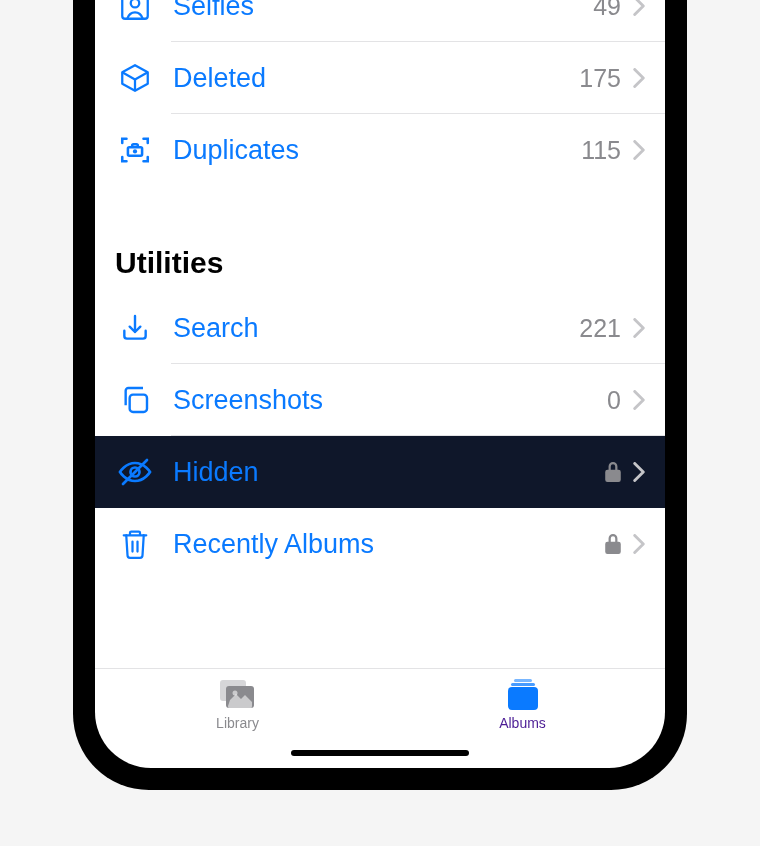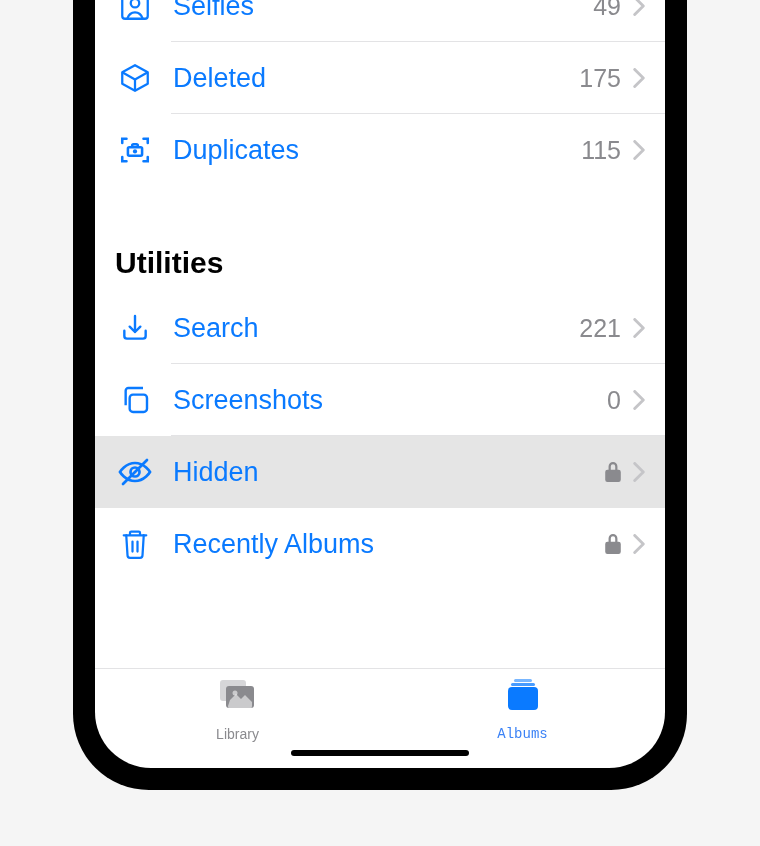--- a/index.html
+++ b/index.html
@@ -44,21 +44,21 @@
       overflow: hidden;
     }
     .list-row {
       display: flex;
       align-items: center;
       height: 72px;
       padding: 0 20px 0 20px;
       position: relative;
     }
     .list-row.highlighted {
-      background: #e5e5e5;
+      background: #0f172a;
       justify-content: space-between;
     }
     .row-icon {
       width: 40px;
       height: 40px;
       display: flex;
       align-items: center;
       justify-content: center;
       color: #0a7aff;
       flex-shrink: 0;
@@ -109,36 +109,36 @@
       display: flex;
       justify-content: space-around;
       align-items: flex-start;
       padding-top: 8px;
       position: relative;
     }
     .tab {
       display: flex;
       flex-direction: column;
       align-items: center;
-      gap: 13px;
+      gap: 2px;
       width: 100px;
     }
     .tab-icon {
       height: 36px;
       display: flex;
       align-items: center;
       justify-content: center;
     }
     .tab-label {
       font-size: 14px;
       font-weight: 500;
     }
     .tab.inactive .tab-label { color: #8a8a8e; }
     .tab.inactive .tab-icon { color: #8a8a8e; }
-    .tab.active .tab-label { color: #3b82f6; font-family: Liberation Mono, monospace; }
+    .tab.active .tab-label { color: #4c1d95; }
     .tab.active .tab-icon { color: #0a7aff; }
     .home-indicator {
       position: absolute;
       bottom: 12px;
       left: 50%;
       transform: translateX(-50%);
       width: 178px;
       height: 6px;
       background: #000;
       border-radius: 3px;

